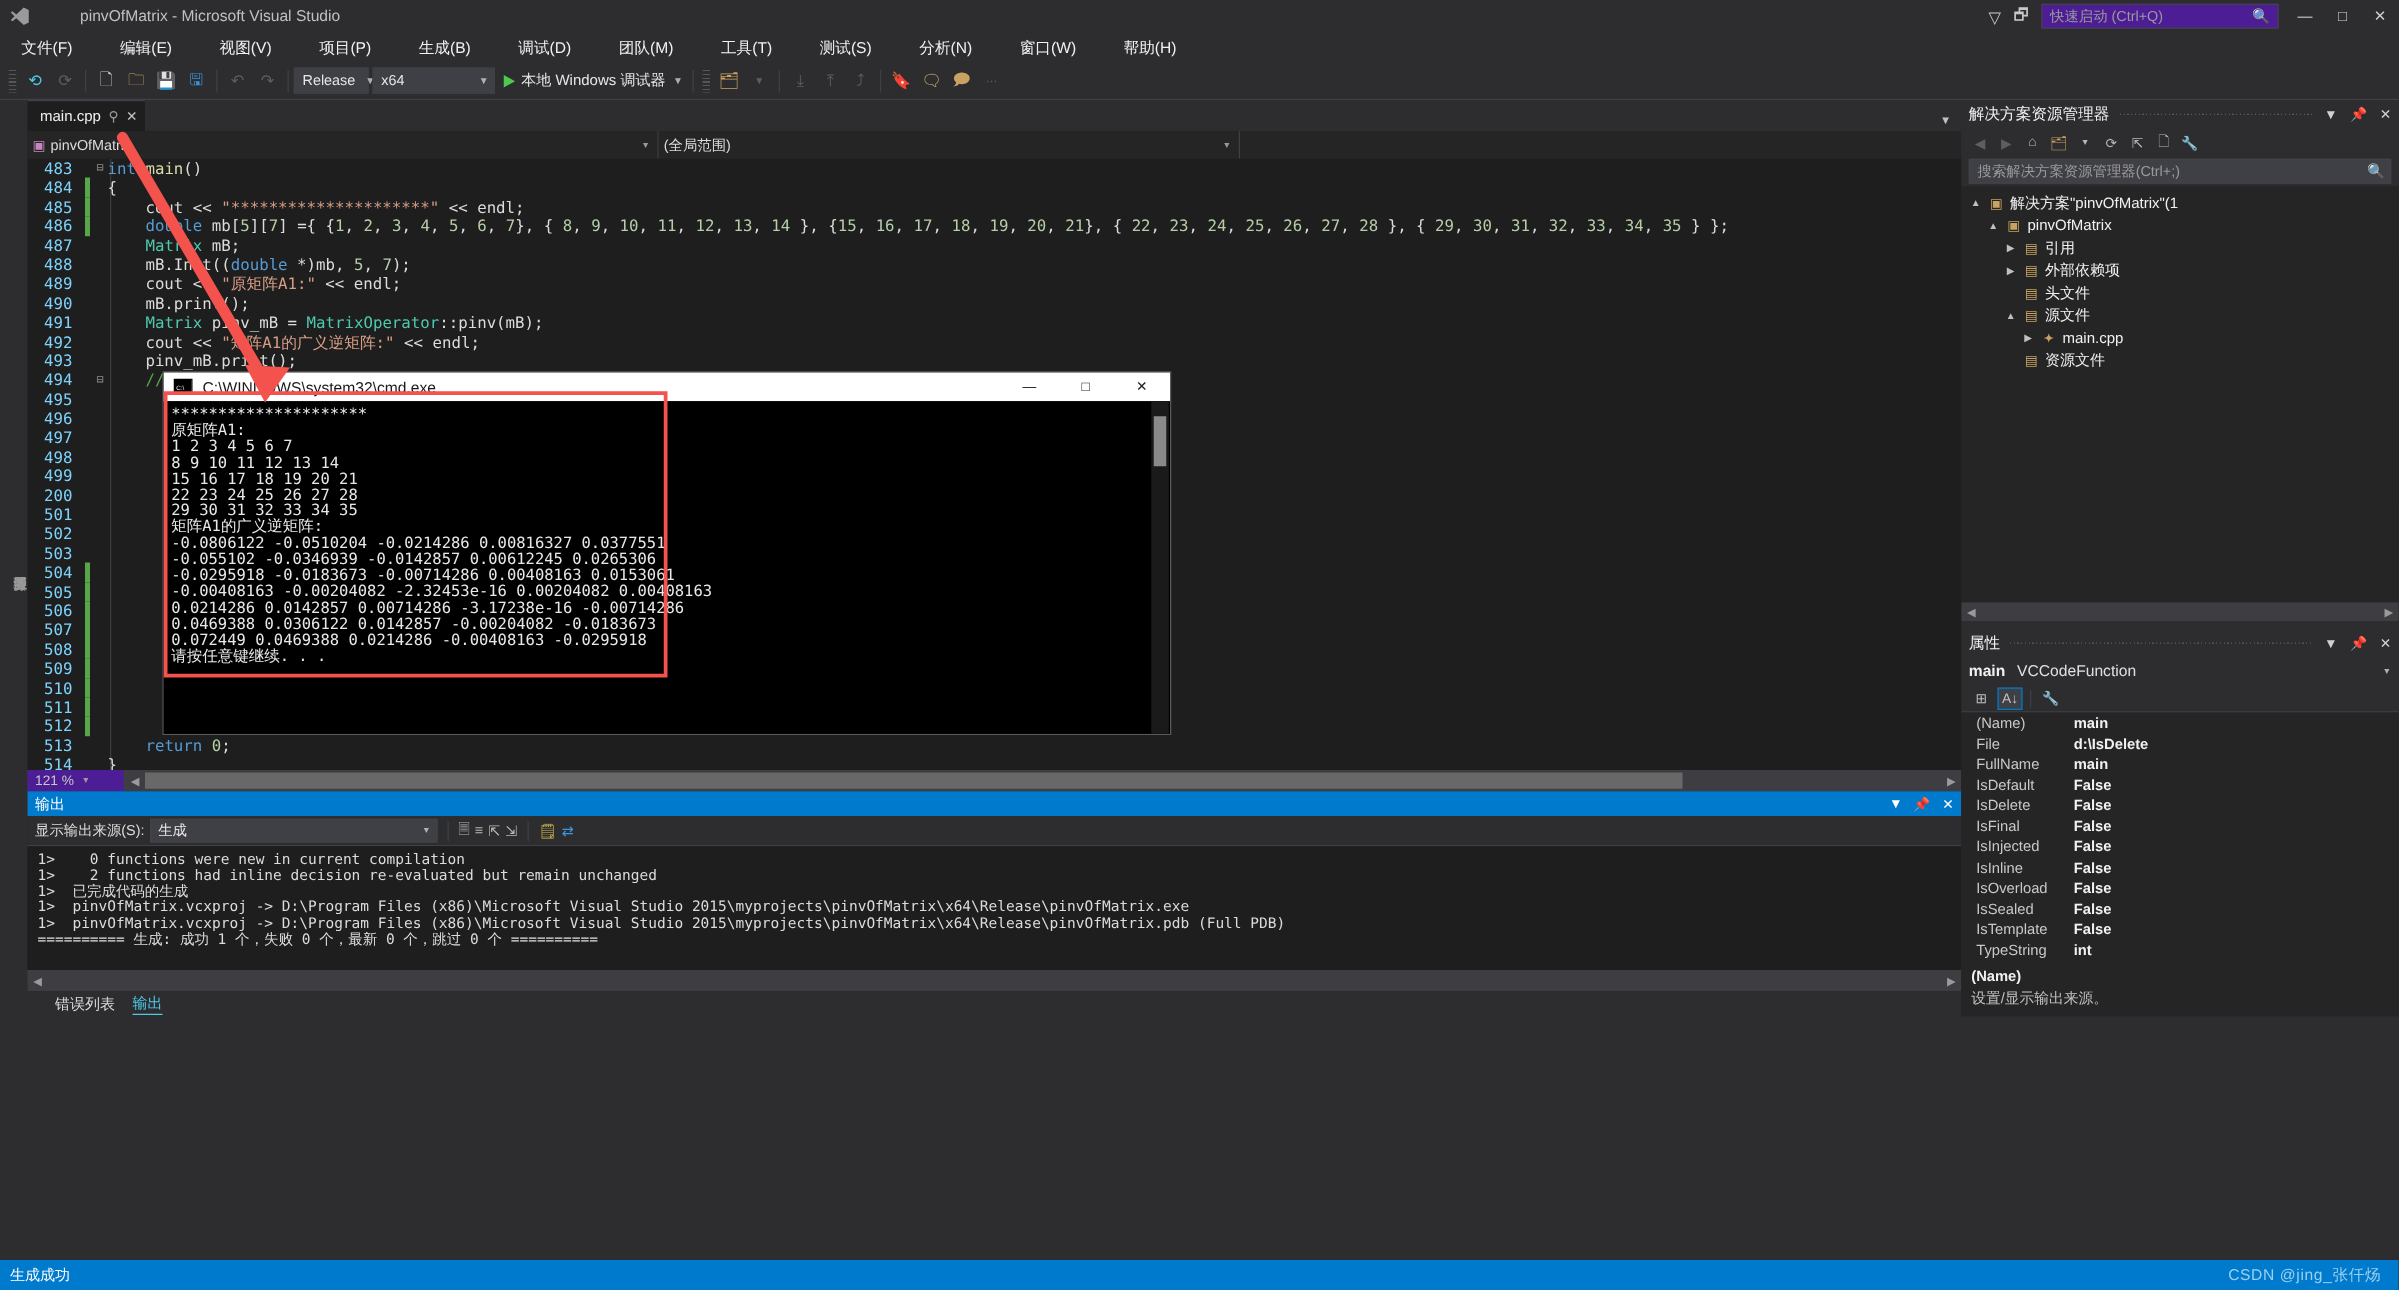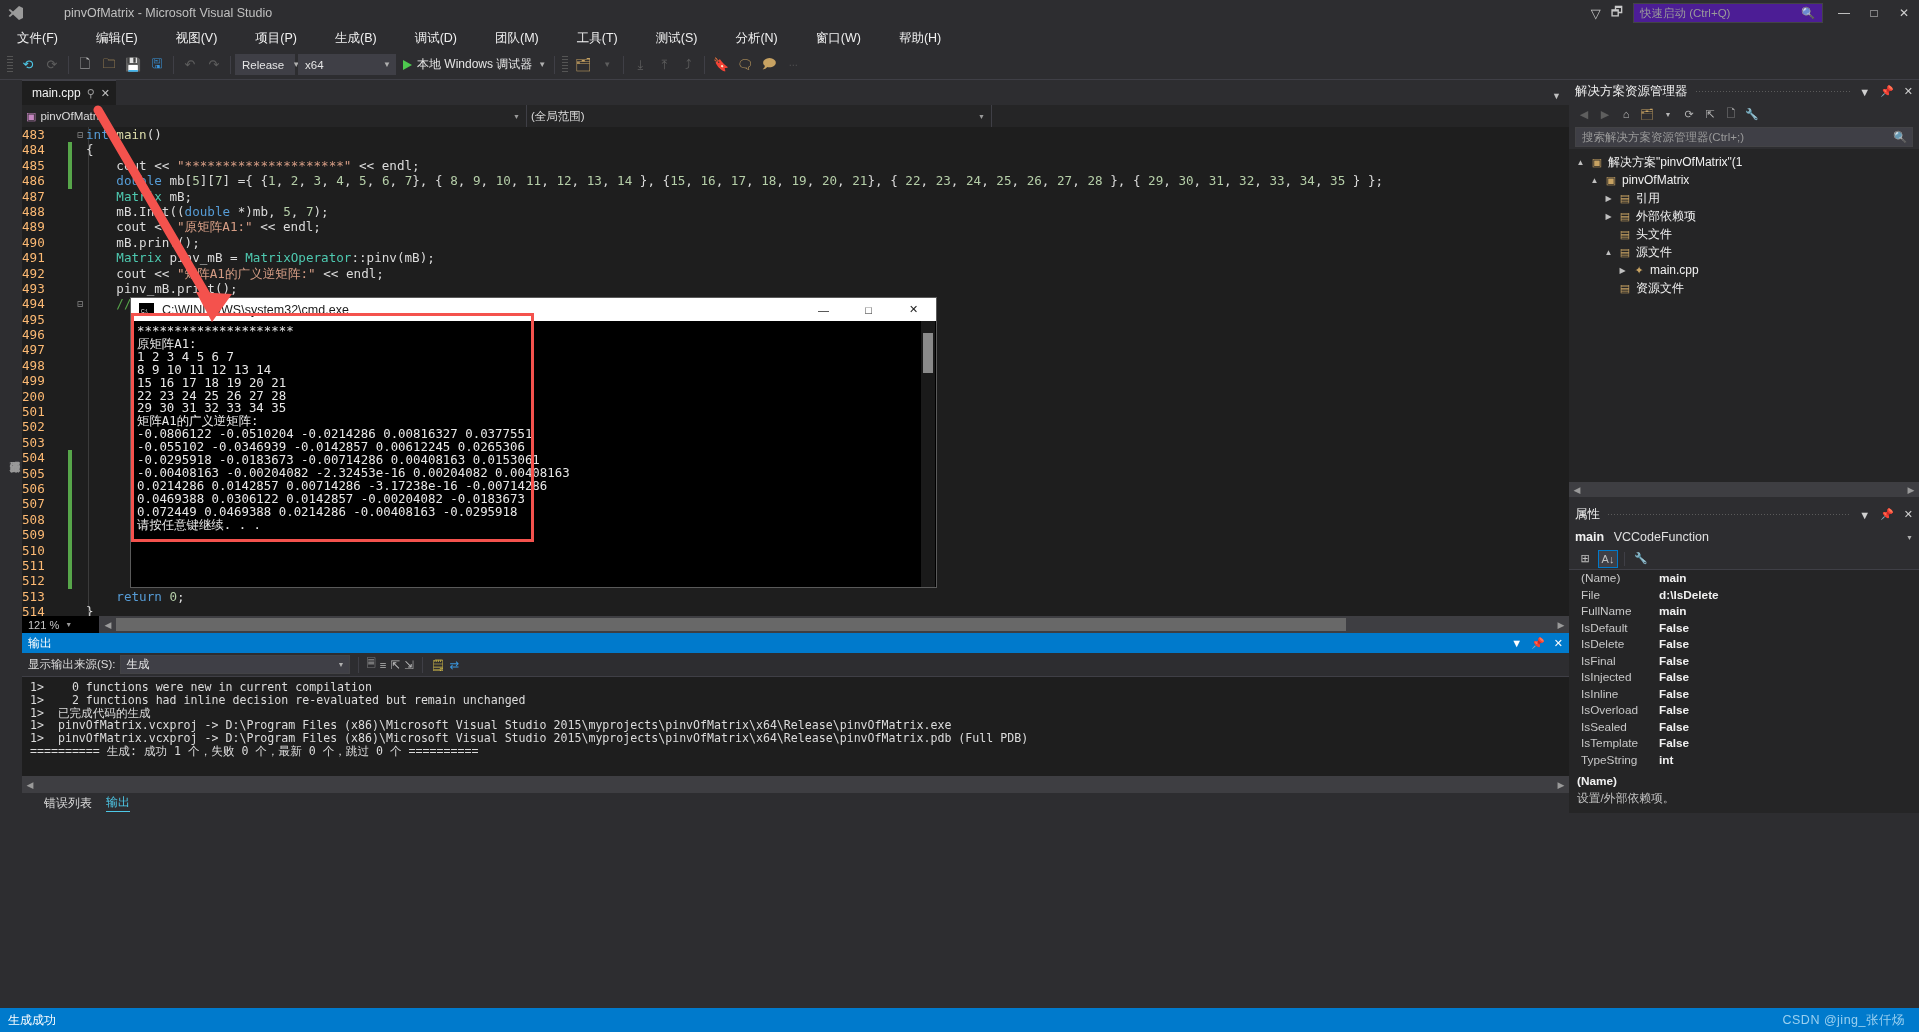--- a/index.html
+++ b/index.html
@@ -87,38 +87,38 @@
     border-right:1px solid #3f3f46; padding:0 6px 0 4px; color:#dcdcdc;
     background:#252526;
   }
   .navsel .ic { margin-right:4px; font-size:11px; }
   .navsel .car { font-size:7px; color:#9a9a9a; }
 
   
   .editorwrap { flex:1; background:#1e1e1e; position:relative; overflow:hidden; }
   .codearea { position:relative; font-family:"DejaVu Sans Mono", monospace; font-size:12.6px; line-height:15.4px; }
   .coderow { display:flex; height:15.4px; white-space:pre; }
-  .lnum { width:46px; color:#fdba74; padding-right:10px; flex:none; }
+  .lnum { width:46px; text-align:right; color:#7dd3fc; padding-right:10px; flex:none; }
   .gutbar { width:4px; flex:none; margin-right:2px; }
   .gutbar.green { background:#57a64a; }
   .fold { width:12px; flex:none; color:#8c8c8c; font-size:9.5px; text-align:center; }
   .codetxt { color:#dcdcdc; }
   .k { color:#569cd6; }   
   .t { color:#4ec9b0; }   
   .s { color:#d69d85; }   
   .c { color:#57a64a; }   
   .n { color:#b5cea8; }   
   .f { color:#dcdcaa; }
 
   .vline { position:absolute; left:66px; top:0; bottom:0; width:1px; background:#3b3b3b; }
 
   
   .hscroll { height:17px; background:#3e3e42; display:flex; align-items:center; }
   .zoomlbl {
-    width:78px; height:17px; background:#000000; color:#c8c8c8; font-size:11px;
+    width:78px; height:17px; background:#4c1d95; color:#c8c8c8; font-size:11px;
     display:flex; align-items:center; padding-left:6px; border-right:1px solid #3f3f46;
   }
   .zoomlbl .car { font-size:7px; margin-left:6px; color:#9a9a9a; }
   .hsarr { width:16px; text-align:center; color:#9a9a9a; font-size:9px; }
   .hstrack { flex:1; height:13px; position:relative; }
   .hsthumb { position:absolute; left:0; top:0; height:13px; width:1230px; background:#686868; }
 
   
   .outpanel { height:160px; background:#252526; display:flex; flex-direction:column; }
   .outhead {
@@ -573,21 +573,21 @@
           <span class="pv">False</span>
         </div>
         <div class="prow">
           <span class="pk">TypeString</span>
           <span class="pv">int</span>
         </div>
       </div>
 
     <div class="propdesc">
       <div class="h">(Name)</div>
-      <div class="d">设置/外部依赖项。</div>
+      <div class="d">设置/显示输出来源。</div>
     </div>
   </div>
 </div>
 
 <div class="cmdwin">
   <div class="cmdtitle">
     <span class="cmdicon">
         <span class="bar"></span>
         <span class="bdy">C:\</span>
       </span>

